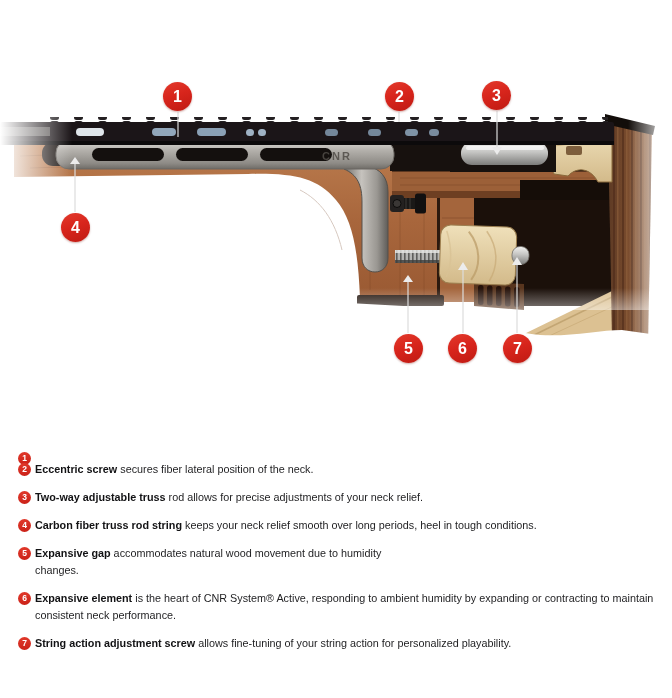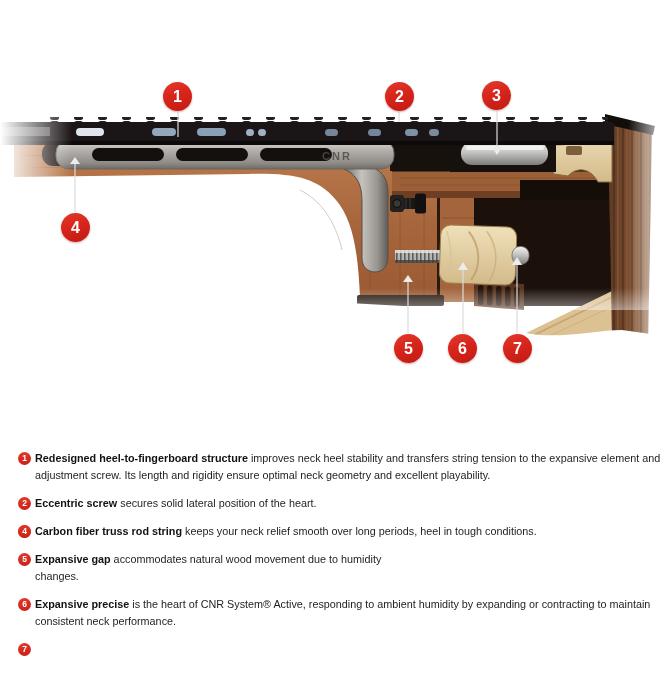--- a/index.html
+++ b/index.html
@@ -255,50 +255,51 @@
   <div class="marker m7">
       <span>7</span>
     </div>
 </div>
 
 <div class="legend">
   <div class="legend-item">
     <span class="bullet">
         <span>1</span>
       </span>
-    <span class="li-text"><b>Redesigned heel-to-fingerboard structure</b><span class="rest"> improves neck heel stability and transfers string tension to the expansive element and adjustment screw. Its length and rigidity ensure optimal neck geometry and excellent playability.</span></span>
   </div>
   <div class="legend-item">
     <span class="bullet">
         <span>2</span>
       </span>
-    <span class="li-text"><b>Eccentric screw</b><span class="rest"> secures solid lateral position of the heart.</span></span>
+    <span class="li-text"><b>Eccentric screw</b><span class="rest"> secures fiber lateral position of the neck.</span></span>
   </div>
   <div class="legend-item">
     <span class="bullet">
         <span>3</span>
       </span>
+    <span class="li-text"><b>Two-way adjustable truss</b><span class="rest"> rod allows for precise adjustments of your neck relief.</span></span>
   </div>
   <div class="legend-item">
     <span class="bullet">
         <span>4</span>
       </span>
     <span class="li-text"><b>Carbon fiber truss rod string</b><span class="rest"> keeps your neck relief smooth over long periods, heel in tough conditions.</span></span>
   </div>
   <div class="legend-item">
     <span class="bullet">
         <span>5</span>
       </span>
     <span class="li-text"><b>Expansive gap</b><span class="rest"> accommodates natural wood movement due to humidity
 changes.</span></span>
   </div>
   <div class="legend-item">
     <span class="bullet">
         <span>6</span>
       </span>
-    <span class="li-text"><b>Expansive precise</b><span class="rest"> is the heart of CNR System® Active, responding to ambient humidity by expanding or contracting to maintain consistent neck performance.</span></span>
+    <span class="li-text"><b>Expansive element</b><span class="rest"> is the heart of CNR System® Active, responding to ambient humidity by expanding or contracting to maintain consistent neck performance.</span></span>
   </div>
   <div class="legend-item">
     <span class="bullet">
         <span>7</span>
       </span>
+    <span class="li-text"><b>String action adjustment screw</b><span class="rest"> allows fine-tuning of your string action for personalized playability.</span></span>
   </div>
 </div>
 
 </body></html>

